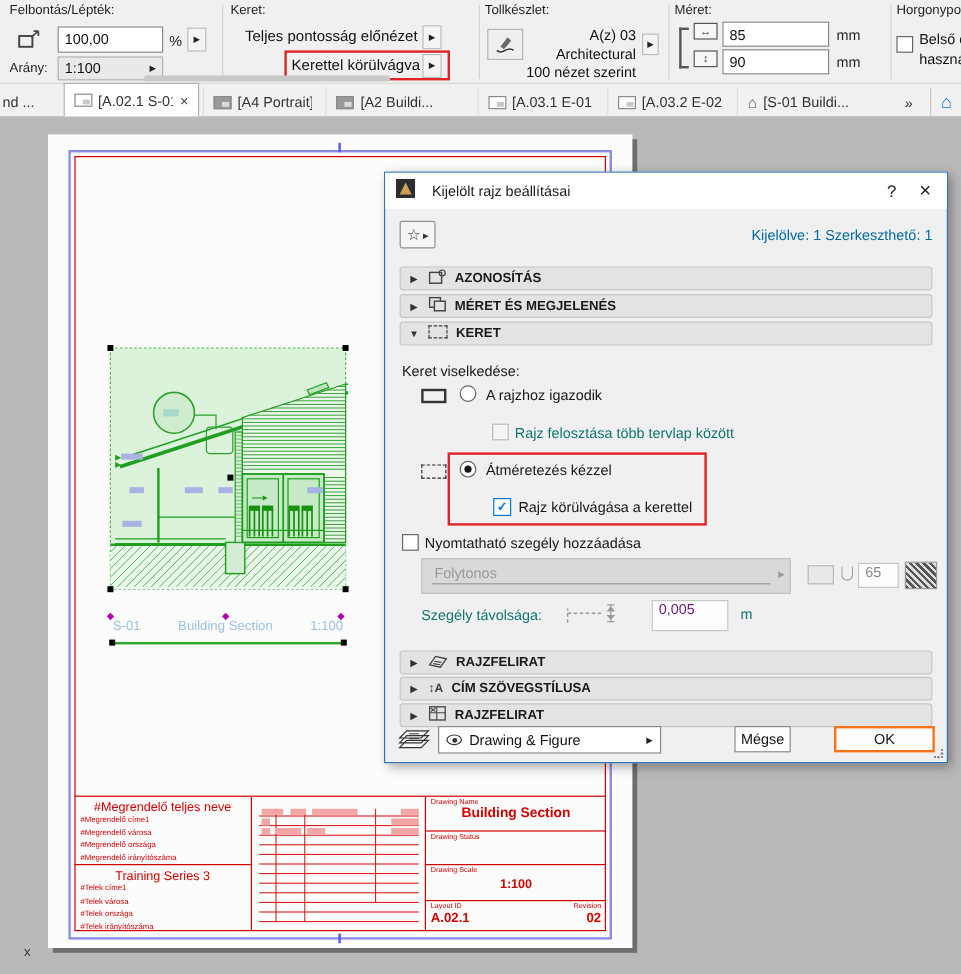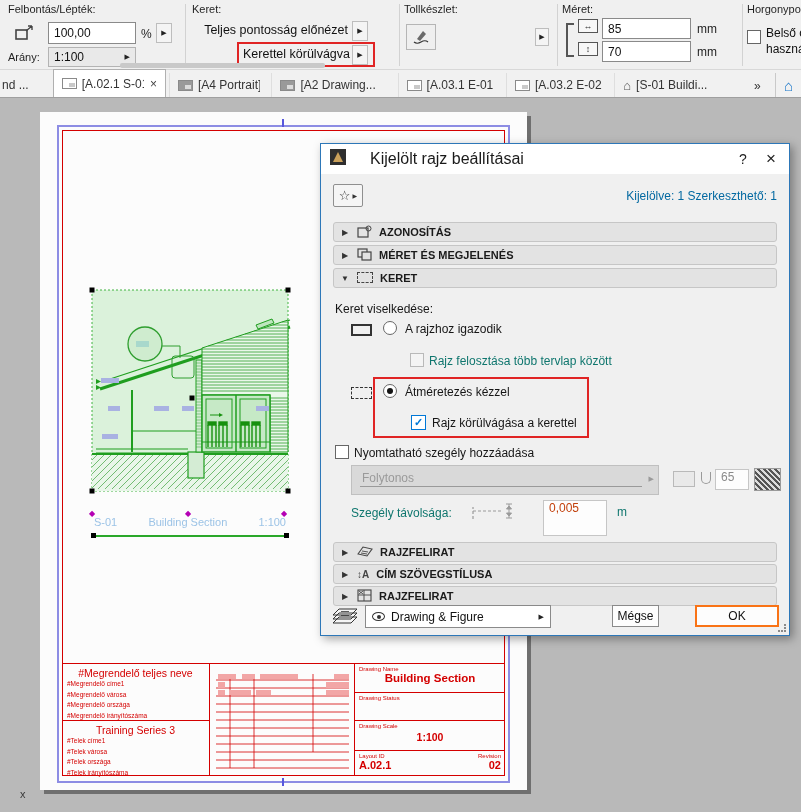--- a/index.html
+++ b/index.html
@@ -51,21 +51,21 @@
   .tb-col-r{flex:1;display:flex;flex-direction:column}
   .tb-h{font-weight:normal;font-size:10.5px;text-align:center;padding-top:3px}
   .tb-ln{font-size:6.5px;padding-left:5px;line-height:1.65}
   .tb-half-t{height:57px;border-bottom:1px solid #d40000}
   .tb-row{border-bottom:1px solid #d40000;position:relative}
   .tb-label{font-size:6px;padding:2px 0 0 4px}
   .tb-val{font-weight:bold;font-size:11px;text-align:center}
   
   #dialog{position:absolute;left:320px;top:143px;width:470px;height:493px;background:#f0f0f0;border:1px solid #2d77b8;box-shadow:3px 3px 9px rgba(0,0,0,.35)}
   #dlg-titlebar{position:absolute;left:0;top:0;right:0;height:30px;background:#fff;display:flex;align-items:center}
-  #dlg-title{font-size:16px;color:#1a1a1a;margin-left:24px}
+  #dlg-title{font-size:12px;color:#1a1a1a;margin-left:14px}
   .dlg-sysbtn{width:28px;height:28px;display:flex;align-items:center;justify-content:center;color:#222}
   .acc{position:absolute;left:12px;right:12px;height:20px;background:#e3e3e3;border:1px solid #c6c6c6;border-radius:3px;display:flex;align-items:center;gap:7px;padding:0 6px;font-size:11px;font-weight:bold;color:#1a1a1a}
   .acc .tri{font-size:8px;color:#333;width:10px;text-align:center;font-weight:normal}
   .acc-ico{flex:none}
   .lbl12{position:absolute;font-size:12px;color:#161616;white-space:nowrap}
   .lbl12.dim{color:#0f766e}
   .radio{position:absolute;width:14px;height:14px;border:1px solid #666;border-radius:50%;background:#fff}
   .radio.sel::after{content:"";position:absolute;inset:3px;background:#151515;border-radius:50%}
   .cb{position:absolute;width:14px;height:14px;border:1px solid #666;background:#fff;display:flex;align-items:center;justify-content:center}
   .cb.dis{border-color:#b9b9b9;background:#f4f4f4}
@@ -125,35 +125,39 @@
   <div class="redbox" style="left:237px;top:42px;width:138px;height:25px"></div>
   <div class="sep" style="left:399px"></div>
 
   <span class="a sec-lbl" style="left:404px;top:3px">Tollkészlet:</span>
   <div class="toolbtn" style="left:406px;top:24px;width:30px;height:26px">
     <svg width="20" height="16" viewBox="0 0 20 16">
         <path d="M6 10 L12 2 L15 5 L9 12 Z" fill="#6a6a6a"></path>
         <path d="M3 13 q3 2.5 7 0 q4 -2.5 7 0" stroke="#333" fill="none" stroke-width="1.2"></path>
       </svg>
   </div>
+  <div class="a" style="left:438px;top:22px;width:92px;font-size:12px;color:#111;text-align:right;line-height:1.3">
+    <div>A(z) 03 Architectural</div>
+    <div>100 nézet szerint</div>
+  </div>
   <div class="flyout" style="left:535px;top:28px;width:14px;height:18px">
       <span>▶</span>
     </div>
   <div class="sep" style="left:557px"></div>
 
   <span class="a sec-lbl" style="left:562px;top:3px">Méret:</span>
   <span class="chain" style="left:566px;top:23px"></span>
   <span class="mini-frame" style="left:578px;top:19px"><span>↔</span></span>
   <span class="mini-frame" style="left:578px;top:42px"><span>↕</span></span>
   <div class="inp" style="left:602px;top:18px;width:89px;height:21px">
       <span>85</span>
     </div>
   <span class="a unit" style="left:697px;top:22px">mm</span>
   <div class="inp" style="left:602px;top:41px;width:89px;height:21px">
-      <span>70</span>
+      <span>90</span>
     </div>
   <span class="a unit" style="left:697px;top:45px">mm</span>
   <div class="sep" style="left:742px"></div>
 
   <span class="a sec-lbl" style="left:747px;top:3px">Horgonypont:</span>
   <span class="cb" style="left:747px;top:30px;position:absolute"></span>
   <div class="a" style="left:766px;top:26px;width:36px;overflow:hidden;font-size:12px;color:#111;line-height:1.3;white-space:nowrap">
     <div>Belső or</div>
     <div>használ</div>
   </div>
@@ -168,21 +172,21 @@
     <span class="tabicon white"></span>
     <span style="overflow:hidden">[A.02.1 S-01 ...</span>
     <span class="tabclose">×</span>
   </div>
   <div class="tab" style="width:100px;margin-left:3px">
     <span class="tabicon"></span>
     <span style="overflow:hidden">[A4 Portrait]</span>
   </div>
   <div class="tab" style="width:124px;margin-left:3px">
     <span class="tabicon"></span>
-    <span style="overflow:hidden">[A2 Drawing...</span>
+    <span style="overflow:hidden">[A2 Buildi...</span>
   </div>
   <div class="tab" style="width:106px;margin-left:3px">
     <span class="tabicon white"></span>
     <span style="overflow:hidden">[A.03.1 E-01 ...</span>
   </div>
   <div class="tab" style="width:106px;margin-left:3px">
     <span class="tabicon white"></span>
     <span style="overflow:hidden">[A.03.2 E-02 ...</span>
   </div>
   <div class="tab" style="width:128px;margin-left:3px">
@@ -529,21 +533,21 @@
     </div>
   <span class="pat-swatch" style="left:433px;top:324px;width:27px;height:23px"></span>
 
   <span class="lbl12 dim" style="left:30px;top:362px">Szegély távolsága:</span>
   <span class="a" style="left:148px;top:357px">
     <svg width="46" height="20" viewBox="0 0 46 20">
         <path d="M4 18 V6 M4 10 H34" stroke="#9a9a9a" stroke-width="1.2" stroke-dasharray="3,2" fill="none"></path>
         <path d="M40 3 V17 M37 3 H43 M37 17 H43 M40 5 l-2.5 3 h5 Z M40 15 l-2.5 -3 h5 Z" stroke="#9a9a9a" stroke-width="1" fill="#9a9a9a"></path>
       </svg>
   </span>
-  <div class="inp-dis" style="left:222px;top:356px;width:64px;height:36px;color:#c2410c">
+  <div class="inp-dis" style="left:222px;top:356px;width:64px;height:26px;color:#701a75">
       <span>0,005</span>
     </div>
   <span class="lbl12 dim" style="left:296px;top:361px">m</span>
 
   <div class="acc" style="top:398px">
     <span class="tri">▶</span>
     <span class="acc-ico"><svg width="16" height="12" viewBox="0 0 16 12">
           <path d="M1 9 L6 2 L15 4 L10 11 Z" fill="none" stroke="#444" stroke-width="1.1"></path>
           <path d="M5 6 l6 1 M4 8 l6 1" stroke="#444" stroke-width="0.9"></path>
         </svg></span>

